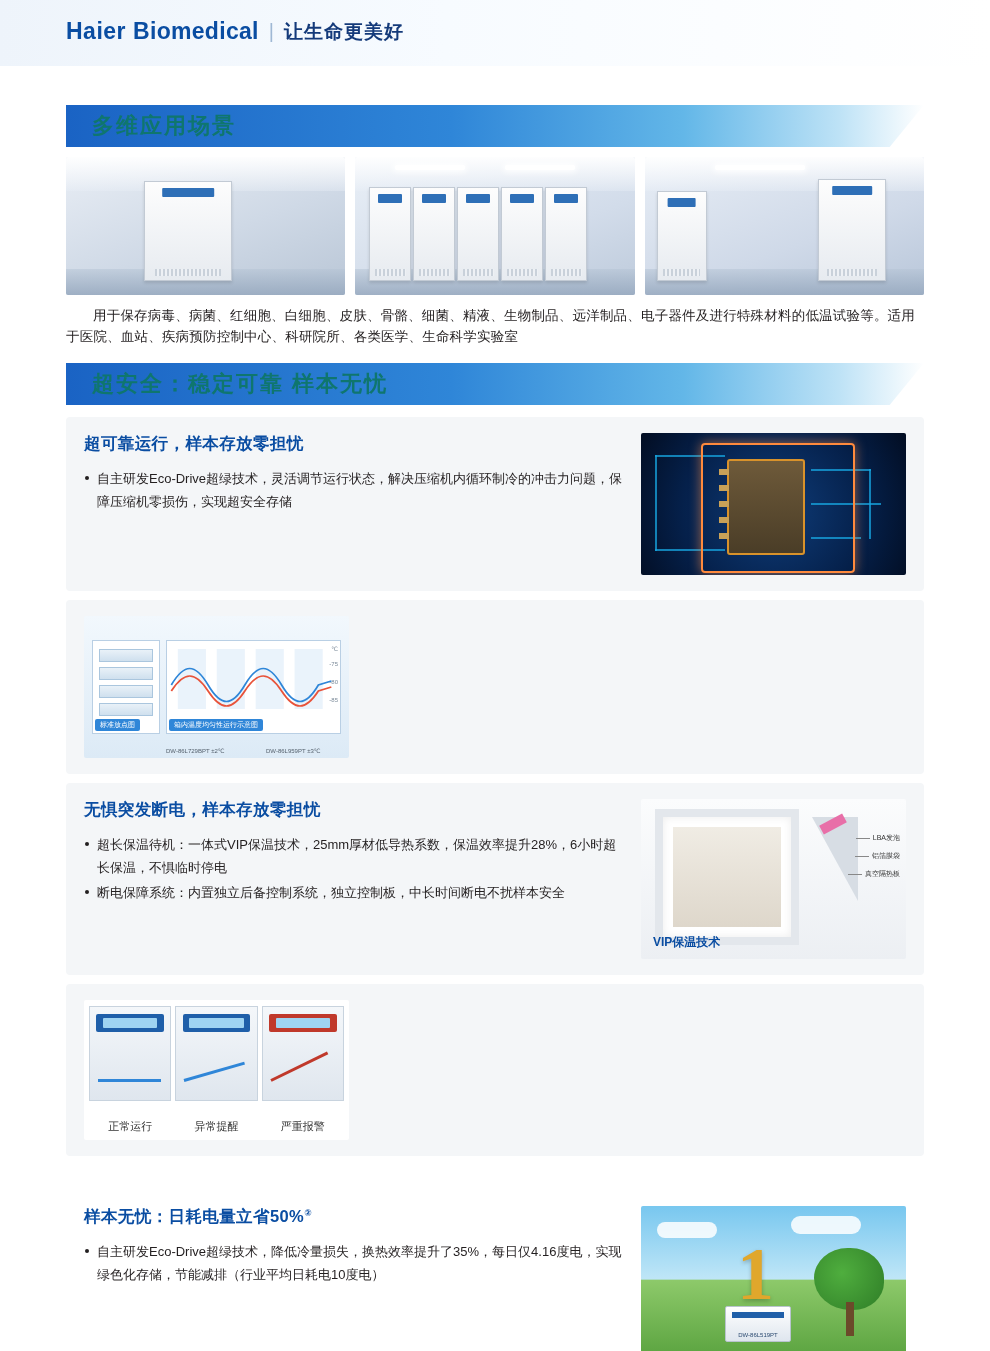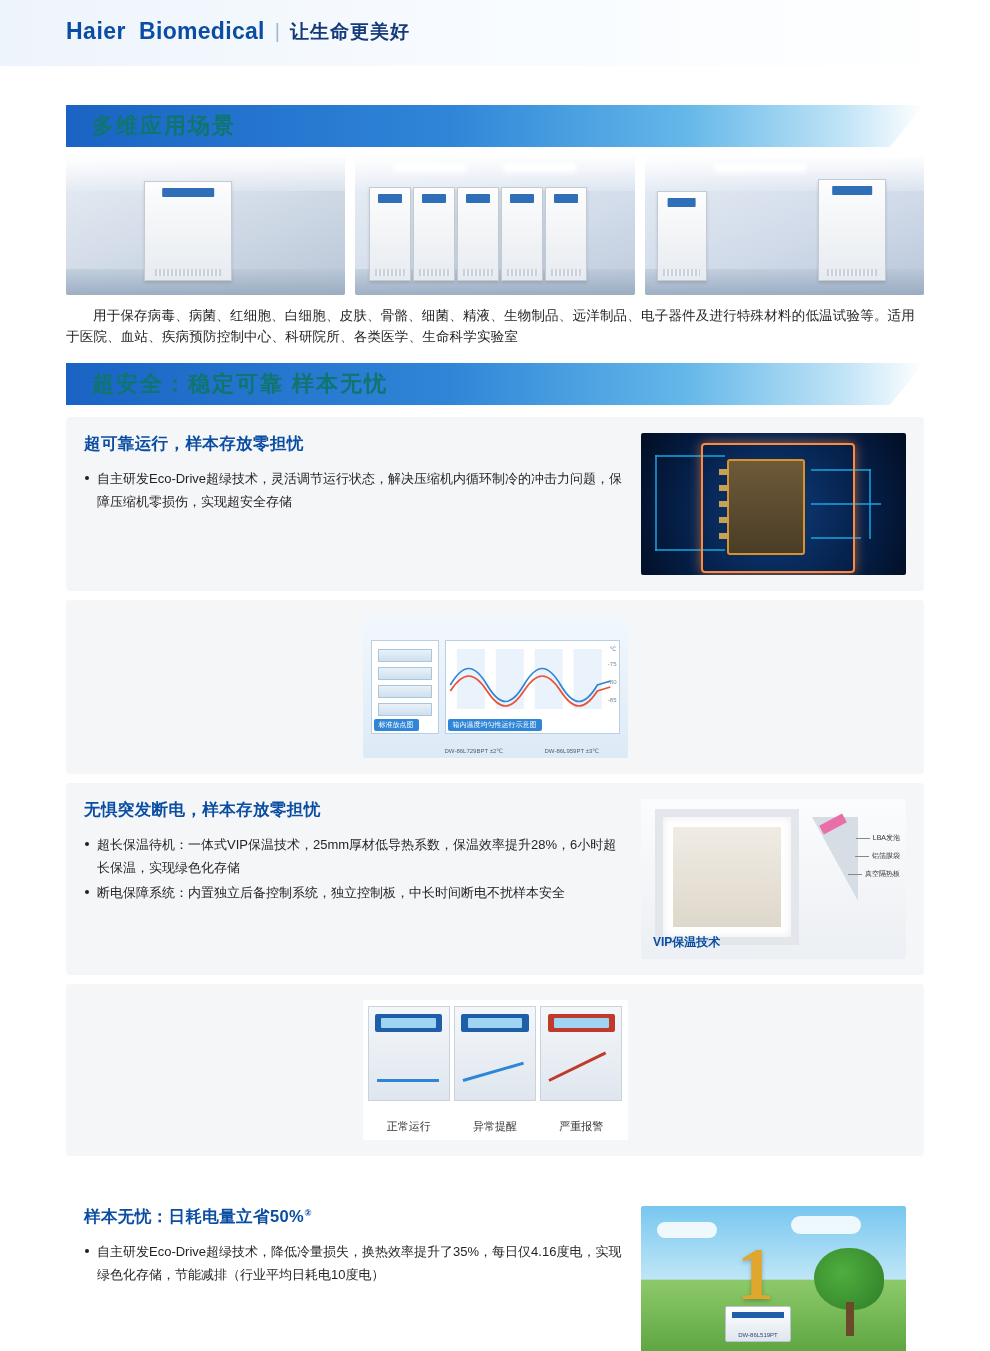--- a/index.html
+++ b/index.html
@@ -33,21 +33,21 @@
   .brand-haier {
     font-size: 23px;
     font-weight: bold;
     color: #0a4da2;
     letter-spacing: .5px;
   }
   .brand-bio {
     font-size: 23px;
     font-weight: bold;
     color: #0a4da2;
-    margin-left: 13px;
+    margin-left: 7px;
     letter-spacing: .3px;
   }
   .brand-sep {
     color: #9fb8d4;
     margin: 0 10px;
     font-size: 20px;
   }
   .brand-slogan {
     font-size: 19px;
     font-weight: bold;
@@ -159,21 +159,20 @@
   .cards {
     margin-top: 12px;
   }
   .card {
     display: flex;
     background: #f4f6f8;
     border-radius: 4px;
     padding: 16px 18px;
     margin-bottom: 9px;
     box-sizing: border-box;
-    justify-content: center;
   }
   .card.plain {
     background: #ffffff;
   }
   .card-text {
     flex: 1;
     padding-right: 16px;
   }
   .card-title {
     font-size: 16.5px;
@@ -600,21 +599,21 @@
         </div>
         <div class="foot" style="left:82px;">DW-86L729BPT ±2℃</div>
         <div class="foot" style="left:182px;">DW-86L959PT ±3℃</div>
       </div>
     </div>
 
     <div class="card">
       <div class="card-text">
         <div class="card-title">无惧突发断电，样本存放零担忧</div>
         <ul class="bullets">
-          <li>超长保温待机：一体式VIP保温技术，25mm厚材低导热系数，保温效率提升28%，6小时超长保温，实现绿色化存储</li>
+          <li>超长保温待机：一体式VIP保温技术，25mm厚材低导热系数，保温效率提升28%，6小时超长保温，不惧临时停电</li>
           <li>断电保障系统：内置独立后备控制系统，独立控制板，中长时间断电不扰样本安全</li>
         </ul>
       </div>
       <div class="card-media m-vip">
         <div class="door">
           <div class="inner"></div>
         </div>
         <div class="wedge"></div>
         <div class="pink"></div>
         <div class="leg" style="right:6px;top:34px;"><span class="dash"></span><span>LBA发泡</span></div>

